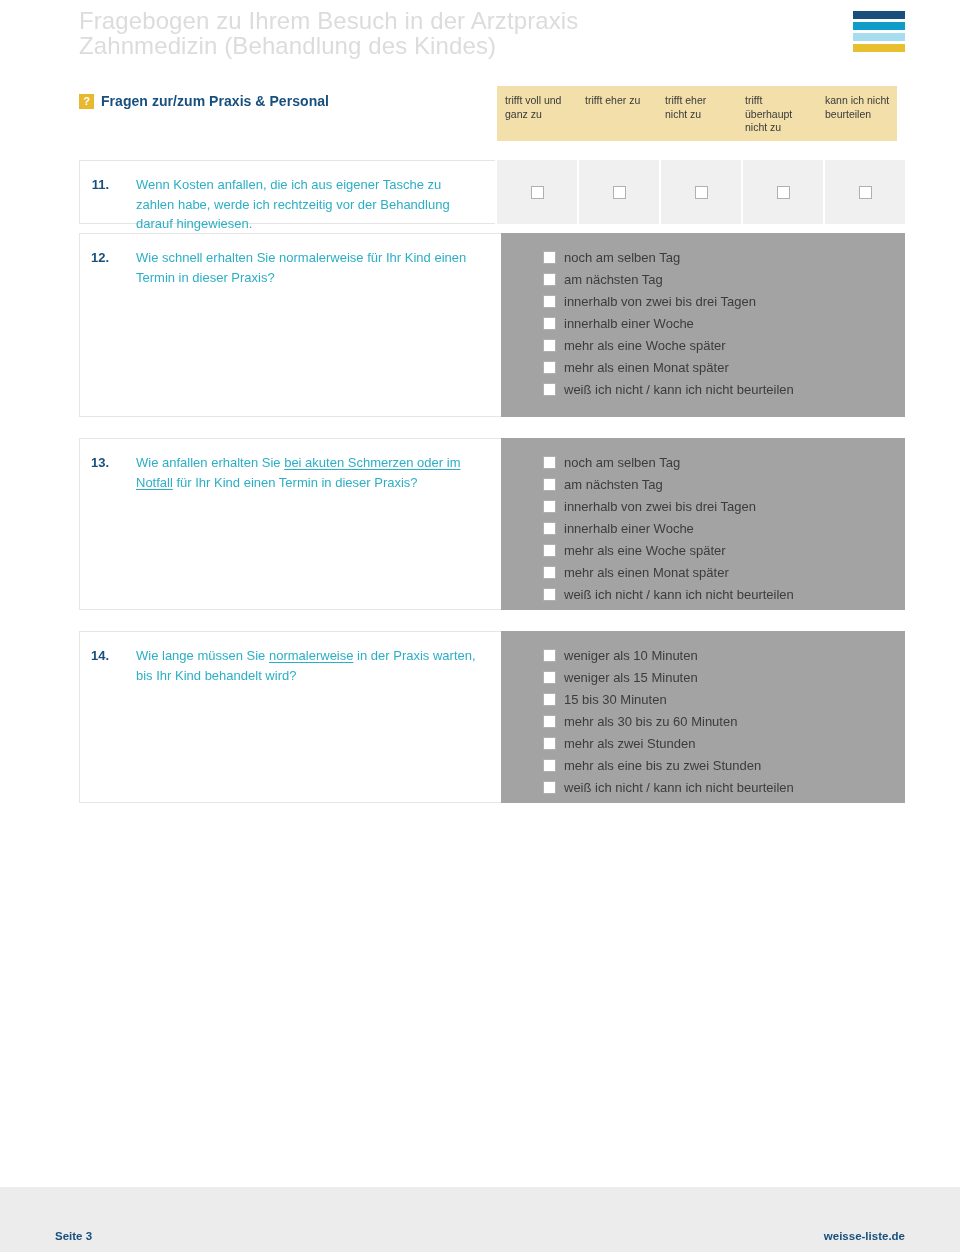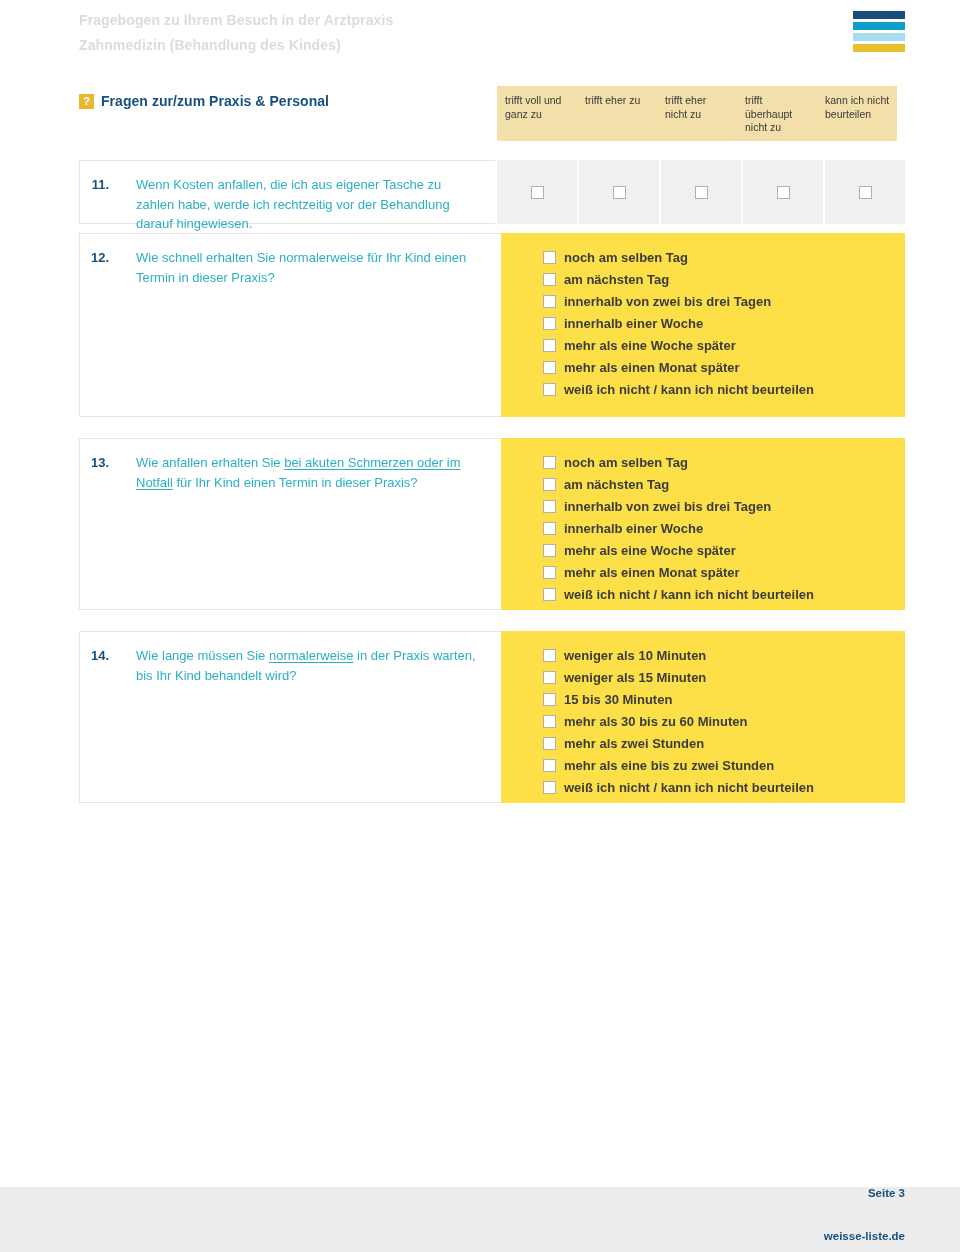--- a/index.html
+++ b/index.html
@@ -26,22 +26,22 @@
     left: 0; top: 0;
     width: 960px;
     height: 78px;
     padding: 4px 55px 0 79px;
     display: flex;
     align-items: flex-start;
     justify-content: space-between;
   }
 
   .doc-title {
-    font-size: 14px;
-    font-weight: bold;
+    font-size: 24px;
+    font-weight: normal;
     line-height: 25px;
     color: #dcdcdc;
     letter-spacing: 0.1px;
     padding-top: 4px;
   }
   .doc-title .line2 { display: block; }
 
   .logo {
     width: 52px;
     padding-top: 7px;
@@ -154,23 +154,22 @@
     width: 80px;
     background: #f0f0f0;
     display: flex;
     align-items: center;
     justify-content: center;
   }
 
   
   .qright-list {
     flex: 1;
-    background: #fde047;
+    background: #a3a3a3;
     padding: 14px 14px 12px 42px;
-    font-weight: bold;
   }
 
   .opt {
     display: flex;
     align-items: flex-start;
     gap: 8px;
     min-height: 22px;
     margin-bottom: 0;
   }
   .opt .label {
@@ -199,21 +198,20 @@
   }
   .footer-inner {
     position: absolute;
     left: 0; bottom: 0;
     width: 960px;
     height: 65px;
     padding: 0 55px 10px 55px;
     display: flex;
     align-items: flex-end;
     justify-content: space-between;
-    flex-direction: column;
   }
   .footer-inner span {
     font-size: 11.5px;
     font-weight: bold;
     color: #17507e;
   }
 </style>
 </head>
 <body>
 

